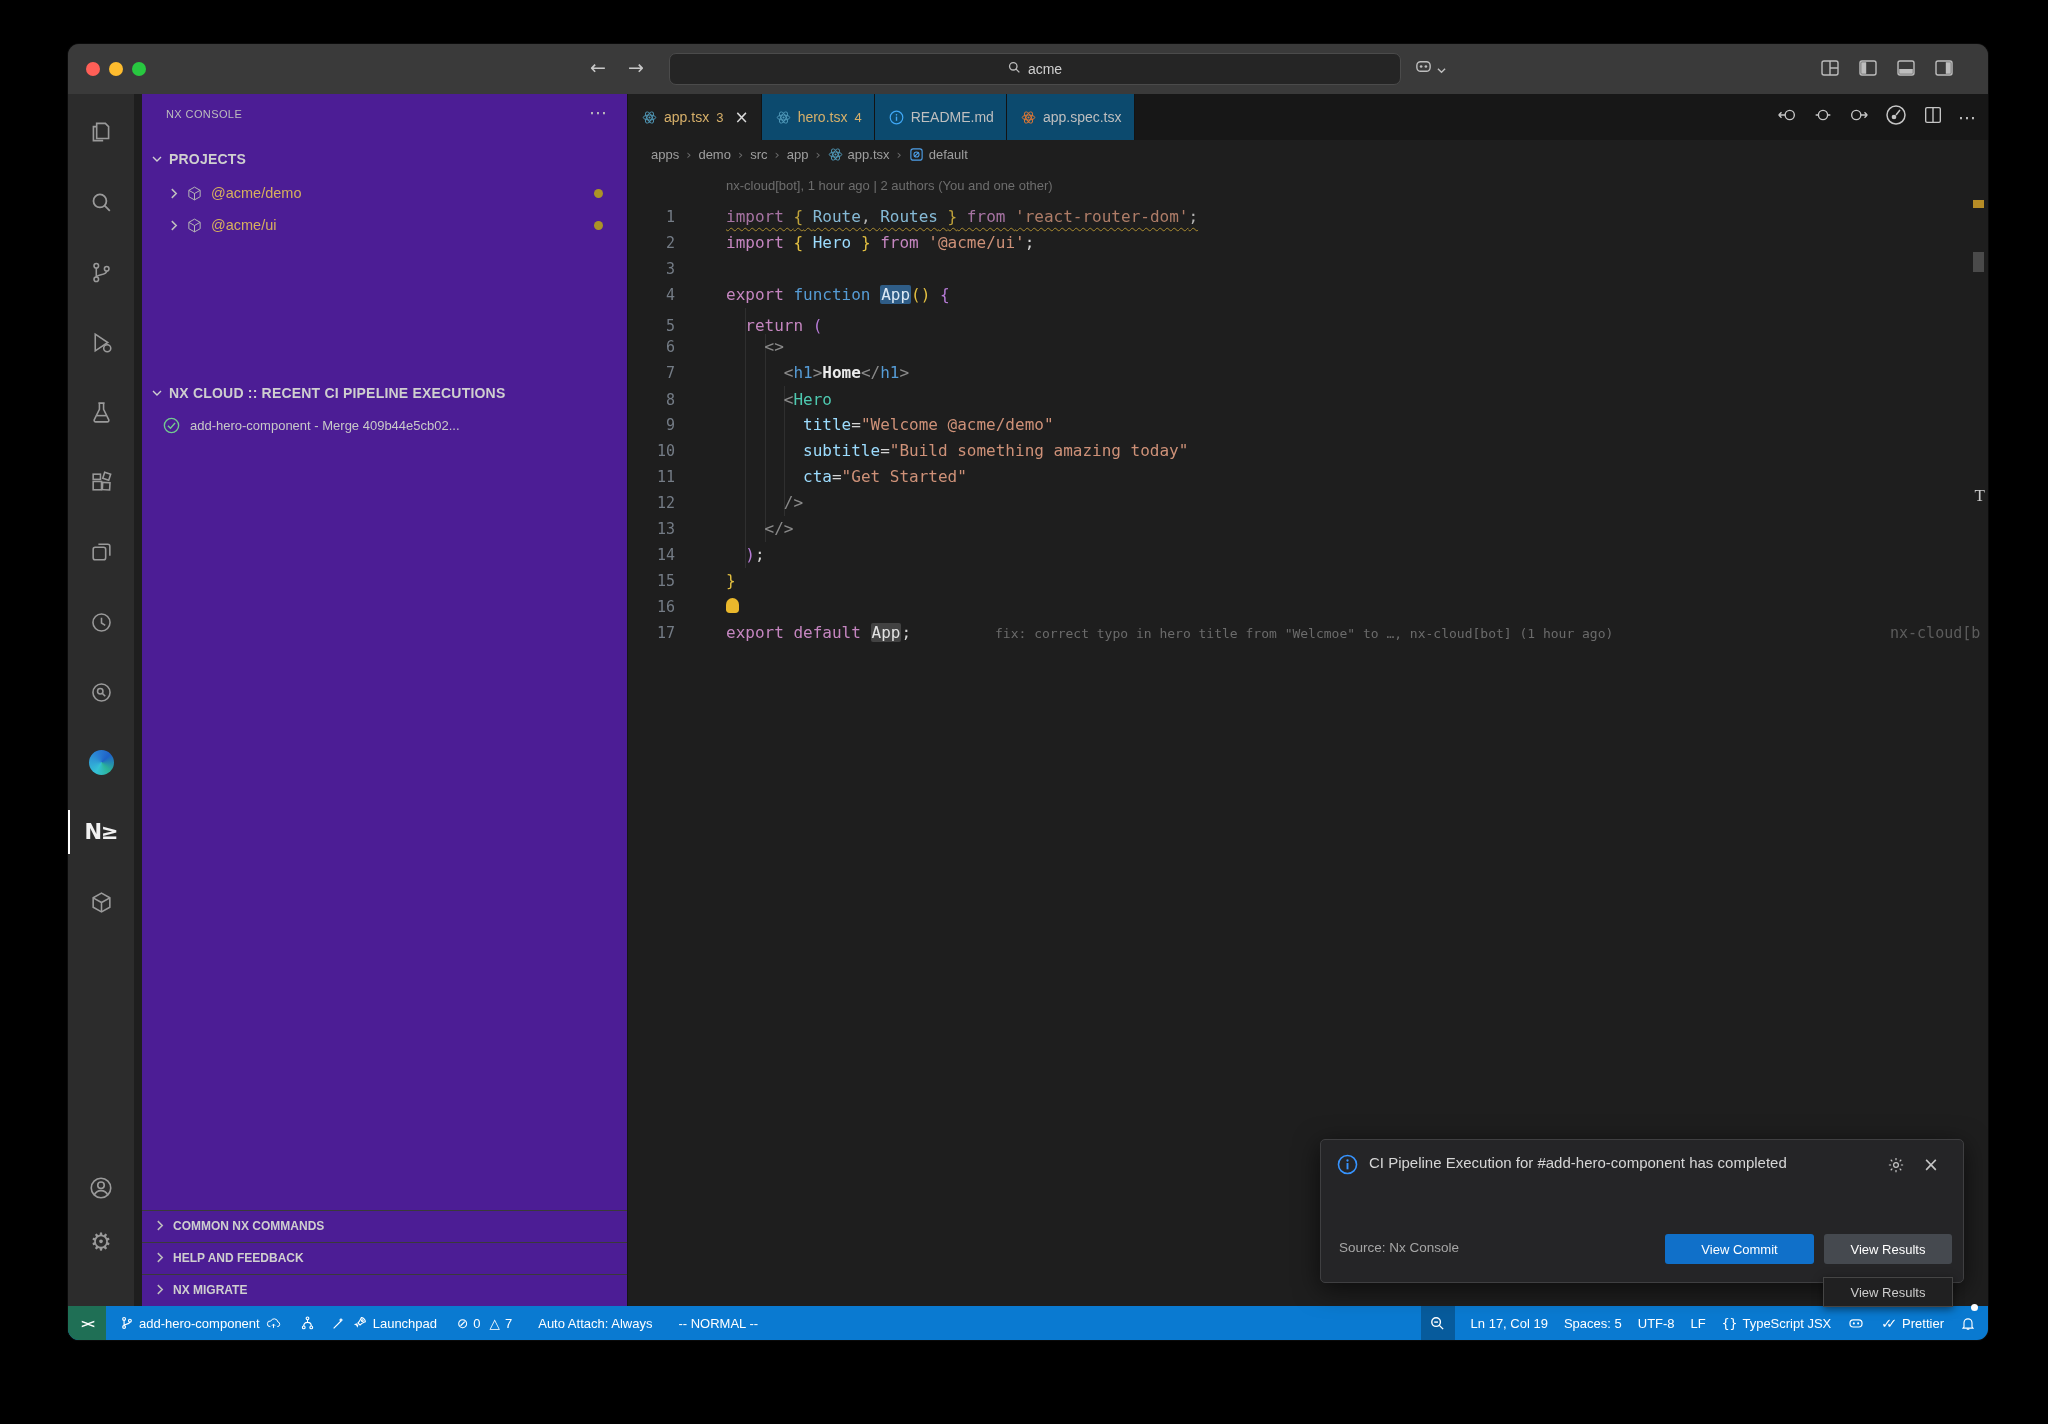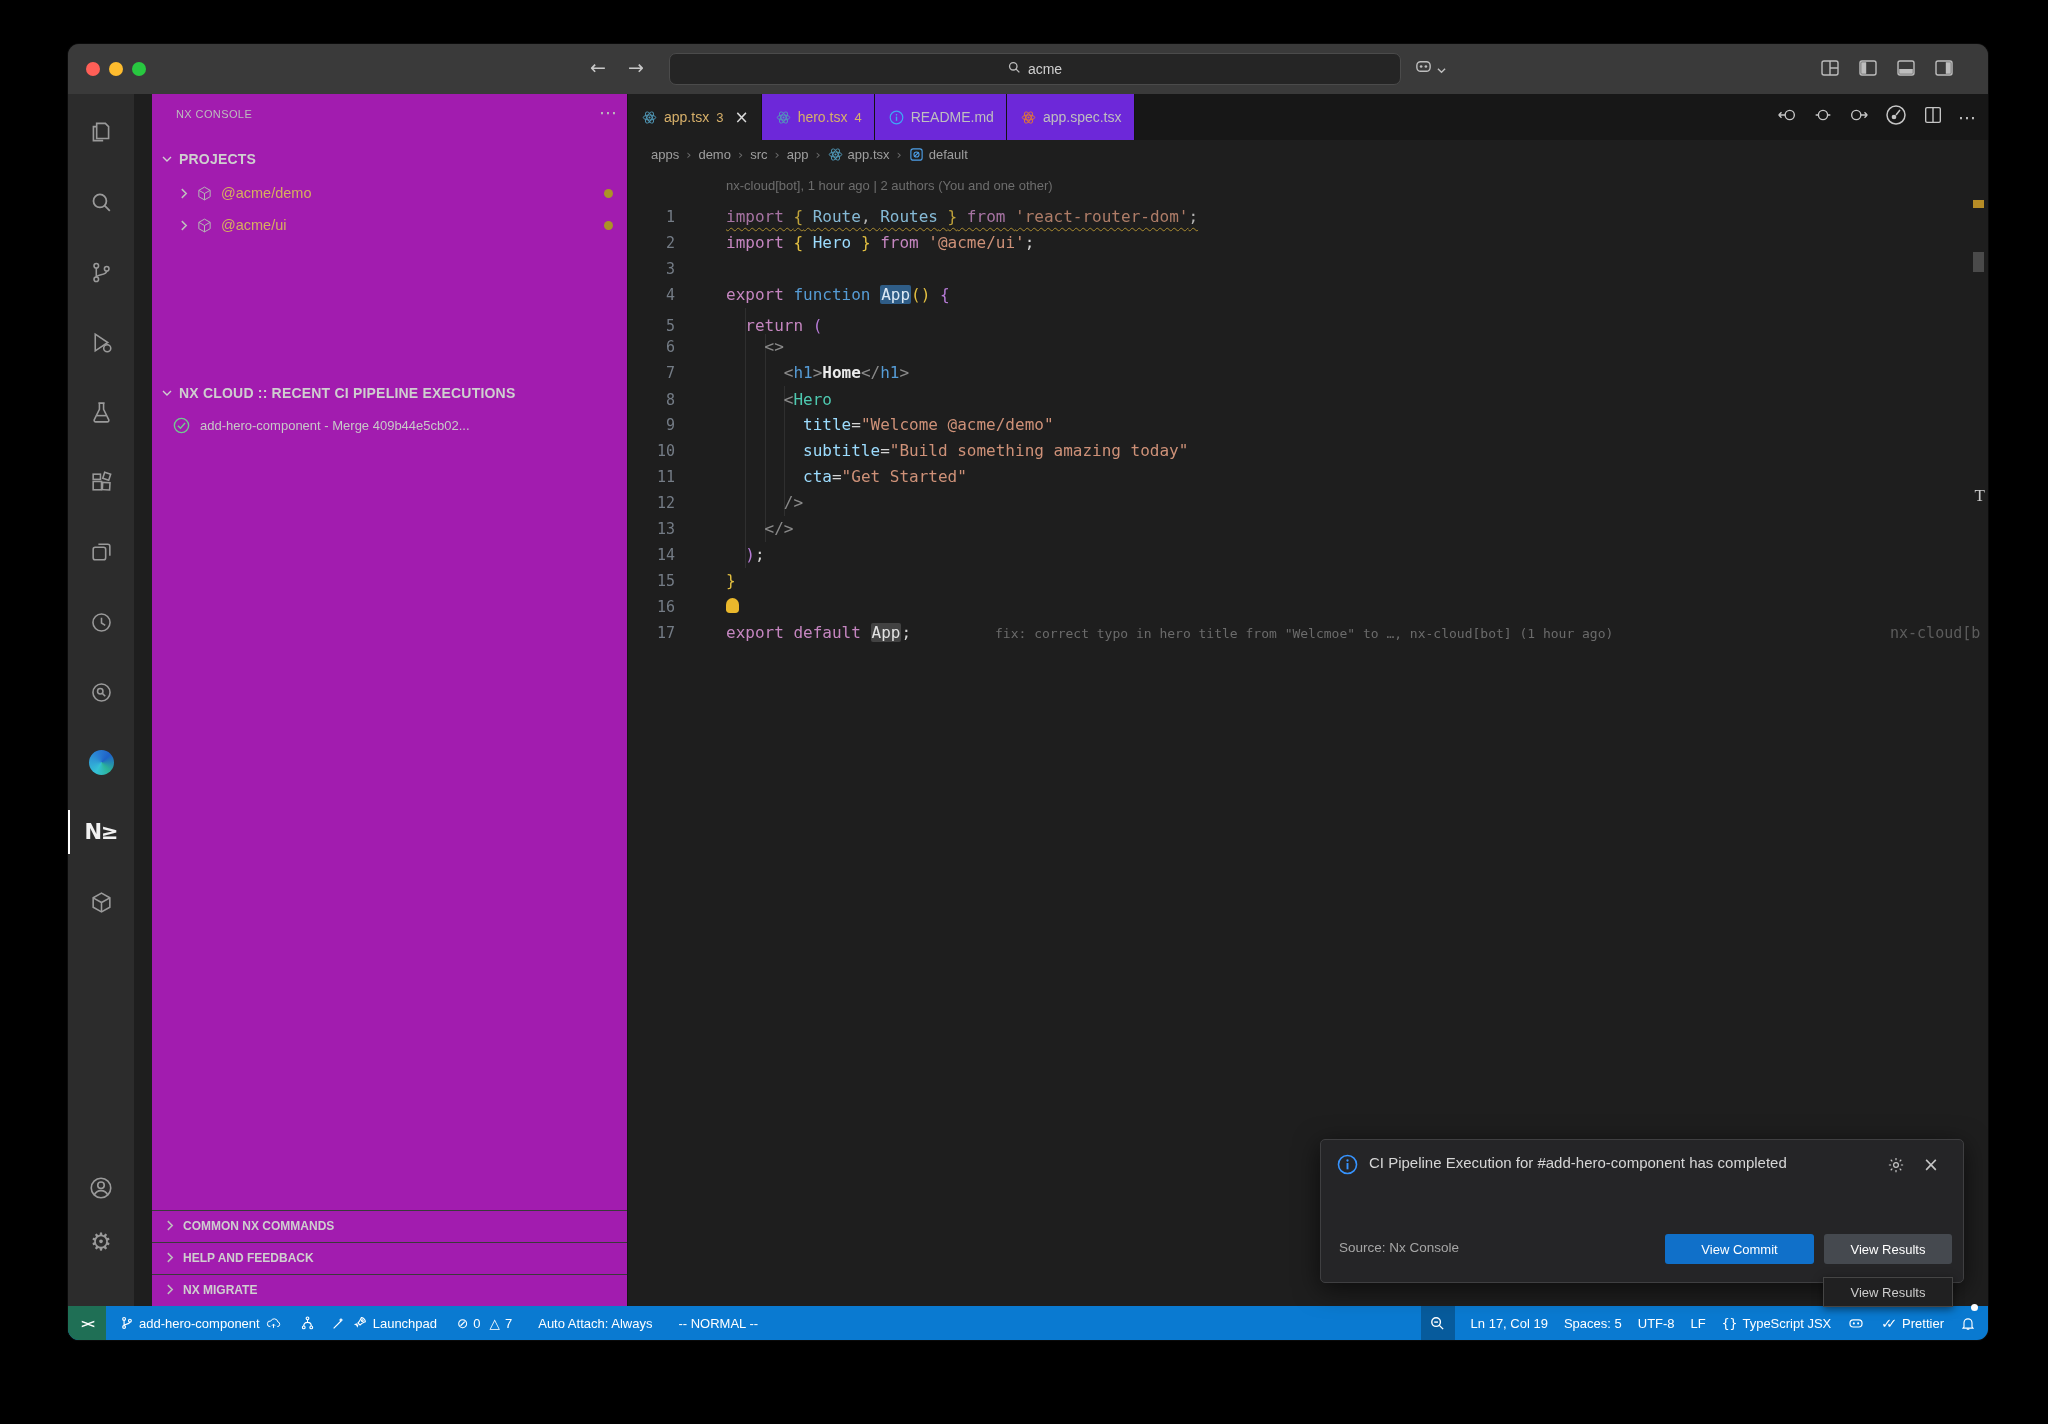--- a/index.html
+++ b/index.html
@@ -25,38 +25,38 @@
   
   .activitybar { position:absolute; left:0; top:50px; width:66px; height:1212px; background:#2c2c2c; }
   .ab-item { position:absolute; left:0; width:66px; height:52px; display:flex; align-items:center; justify-content:center; }
   .ab-item svg { display:block; }
   .ab-active-bar { position:absolute; left:0; width:2px; height:44px; background:#fff; }
   .nx-logo { color:#f2f2f2; font-weight:bold; font-size:21px; letter-spacing:-1px; font-family:"DejaVu Sans",sans-serif; }
   .edge-circle { width:25px; height:25px; border-radius:50%;
     background:conic-gradient(from 210deg, #35c1d7, #2a7fd4 35%, #1e62c8 55%, #2bb398 80%, #35c1d7); }
 
   
-  .sidebar { position:absolute; left:84px; top:50px; width:493px; height:1212px; background:#a21caf; }
+  .sidebar { position:absolute; left:74px; top:50px; width:493px; height:1212px; background:#4c1d95; }
   .sb-header { position:absolute; left:0; top:0; width:100%; height:40px; }
   .sb-title { position:absolute; left:24px; top:14px; font-size:11px; letter-spacing:.4px; color:#bdbdbd; }
   .sb-more { position:absolute; right:28px; top:8px; color:#bdbdbd; font-size:18px; font-family:"DejaVu Sans",sans-serif; }
   .section-head { position:absolute; left:0; width:100%; height:26px; display:flex; align-items:center; gap:7px;
     padding-left:10px; font-size:14px; font-weight:bold; color:#cfcfcf; letter-spacing:.2px; }
   .proj-row { position:absolute; left:0; width:100%; height:30px; display:flex; align-items:center; gap:8px; padding-left:28px; }
   .proj-label { color:#d7b05e; font-size:14.5px; }
   .mod-dot { position:absolute; left:452px; width:9px; height:9px; border-radius:50%; background:#ab9326; }
   .cloud-row { position:absolute; left:0; width:100%; height:30px; display:flex; align-items:center; gap:9px; padding-left:20px; }
   .cloud-label { color:#c8c8c8; font-size:13px; white-space:nowrap; }
   .bottom-sec { position:absolute; left:0; width:100%; height:30px; border-top:1px solid #3a3a3a;
     display:flex; align-items:center; gap:9px; padding-left:14px; font-size:12px; font-weight:bold; color:#cfcfcf; }
 
   
   .editor { position:absolute; left:559px; top:50px; width:1361px; height:1212px; background:#1e1e1e; border-left:1px solid #151515; }
   .tabbar { position:absolute; left:0; top:0; width:100%; height:46px; background:#171717; display:flex; }
-  .tab { height:46px; display:flex; align-items:center; gap:7px; padding:0 12px 0 14px; background:#6d28d9;
+  .tab { height:46px; display:flex; align-items:center; gap:7px; padding:0 12px 0 14px; background:#0c4a6e;
     border-right:1px solid #131313; font-size:14px; }
   .tab.active { background:#1e1e1e; }
   .tablabel { color:#bfbfbf; }
   .tab .mod { color:#d7b06a; }
   .tabbadge { color:#d7b06a; font-size:13px; }
   .tabclose { color:#d8d8d8; font-size:17px; margin-left:4px; font-family:"DejaVu Sans",sans-serif; }
   .editor-actions { position:absolute; right:12px; top:0; height:46px; display:flex; align-items:center; gap:14px; }
   .breadcrumbs { position:absolute; left:23px; top:46px; height:28px; display:flex; align-items:center; font-size:13px; color:#9f9f9f; }
   .crumb { display:flex; align-items:center; gap:5px; }
   .crumb-sep { color:#6a6a6a; margin:0 7px; font-family:"DejaVu Sans",sans-serif; }

